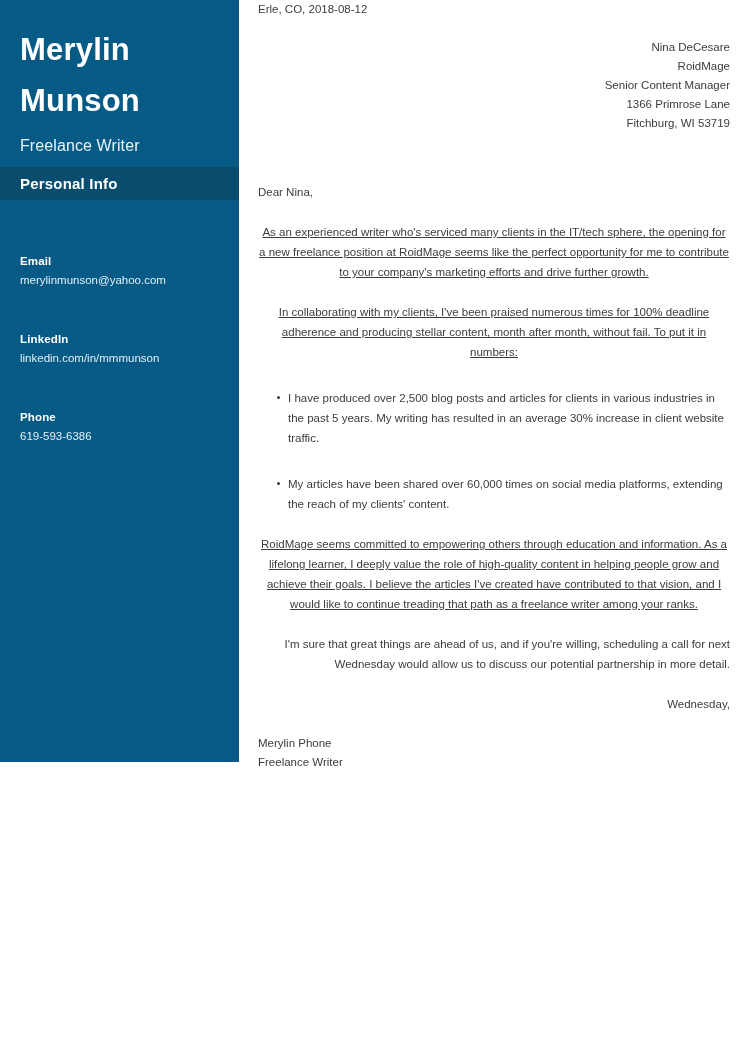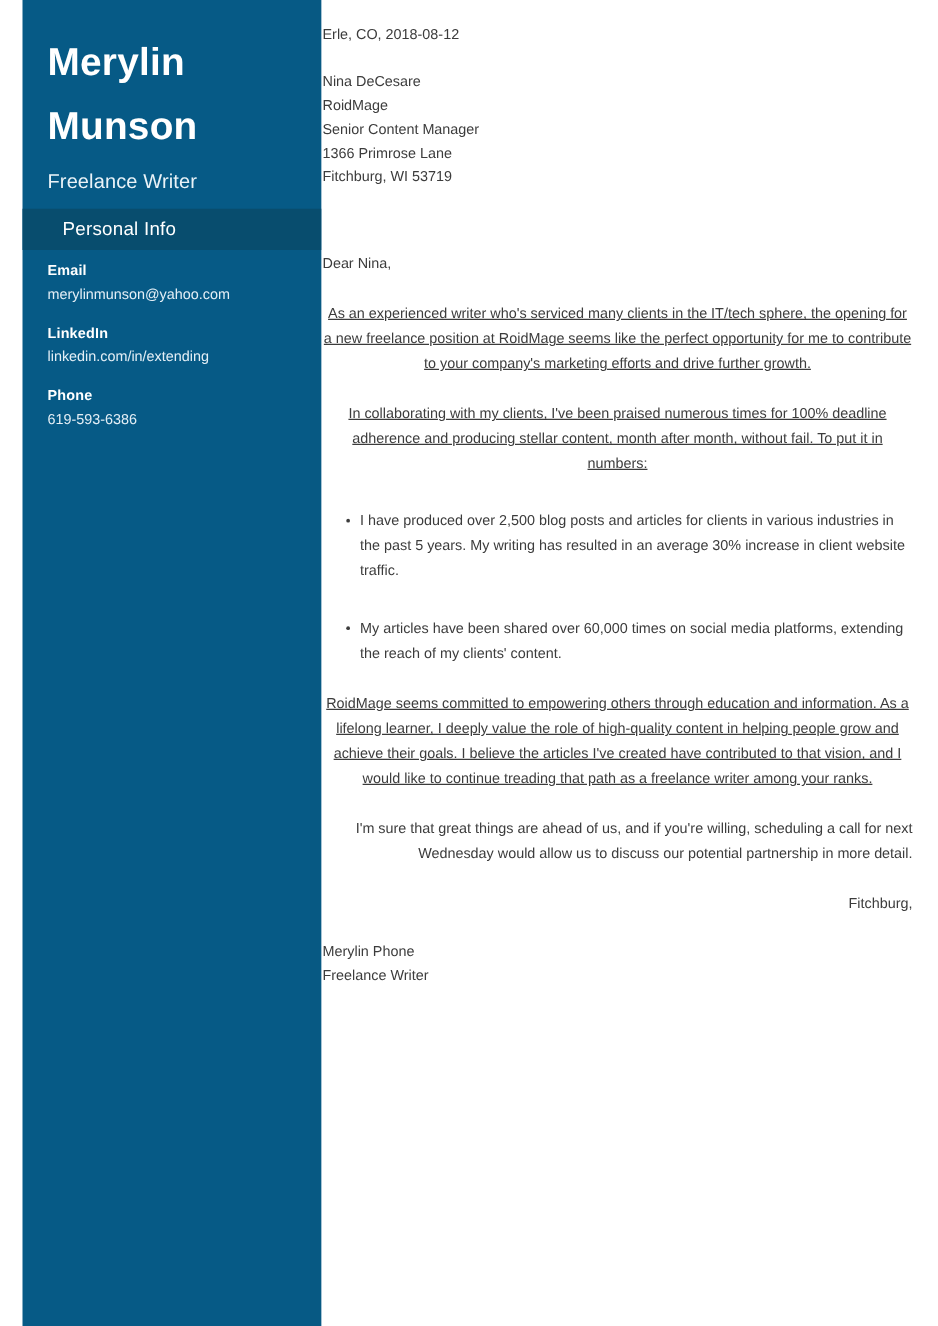--- a/index.html
+++ b/index.html
@@ -16,24 +16,24 @@
     position: relative;
     width: 750px;
     height: 1061px;
     background: #ffffff;
     overflow: hidden;
   }
 
   
   .sidebar {
     position: absolute;
-    left: 18px;
+    left: 0;
     top: 0;
     width: 239px;
-    height: 1061px;
+    height: 762px;
     background: #065a86;
     box-sizing: border-box;
   }
   .sidebar-edge {
     position: absolute;
     right: 0;
     top: 0;
     width: 9px;
     height: 100%;
     background: #0a5a82;
@@ -65,63 +65,63 @@
     top: 167px;
     width: 239px;
     height: 33px;
     background: #084d6e;
     display: flex;
     align-items: center;
   }
   .section-band-title {
     color: #ffffff;
     font-size: 15px;
-    font-weight: normal;
-    padding-left: 32px;
+    font-weight: bold;
+    padding-left: 20px;
     letter-spacing: .2px;
   }
 
   .contact-block {
     position: absolute;
     left: 0;
     top: 210px;
     width: 239px;
     padding: 0 20px;
     box-sizing: border-box;
   }
   .contact-item { margin-bottom: 16px; }
   .contact-label {
     color: #ffffff;
     font-size: 11.5px;
     font-weight: bold;
     line-height: 15px;
     letter-spacing: .15px;
+    margin-top: 44px;
   }
   .contact-value {
     color: #e4eff6;
     font-size: 11.5px;
     line-height: 16px;
     margin-top: 3px;
     word-break: break-all;
   }
 
   
   .letter {
     position: absolute;
     left: 258px;
     top: 0;
     width: 472px;
-    padding-top: 19px;
     color: #3c3c3c;
     font-size: 11.5px;
     line-height: 19px;
   }
   .meta-line { line-height: 19px; }
   .date-line { margin-bottom: 19px; }
-  .recipient { margin-bottom: 19px; }
+  .recipient { margin-bottom: 19px; text-align: right; }
 
   .salutation { margin-top: 50px; margin-bottom: 20px; }
 
   .para {
     margin: 0 0 20px 0;
     line-height: 20px;
     text-align: center;
     text-decoration: underline;
   }
 
@@ -171,21 +171,21 @@
 
     <div class="contact-block">
 
       <div class="contact-item">
         <div class="contact-label">Email</div>
         <div class="contact-value">merylinmunson@yahoo.com</div>
       </div>
 
       <div class="contact-item">
         <div class="contact-label">LinkedIn</div>
-        <div class="contact-value">linkedin.com/in/extending</div>
+        <div class="contact-value">linkedin.com/in/mmmunson</div>
       </div>
 
       <div class="contact-item">
         <div class="contact-label">Phone</div>
         <div class="contact-value">619-593-6386</div>
       </div>
 
     </div>
   </aside>
 
@@ -209,20 +209,20 @@
 
     <ul class="achievements">
       <li>I have produced over 2,500 blog posts and articles for clients in various industries in the past 5 years. My writing has resulted in an average 30% increase in client website traffic.</li>
       <li>My articles have been shared over 60,000 times on social media platforms, extending the reach of my clients' content.</li>
     </ul>
 
     <p class="para">RoidMage seems committed to empowering others through education and information. As a lifelong learner, I deeply value the role of high-quality content in helping people grow and achieve their goals. I believe the articles I've created have contributed to that vision, and I would like to continue treading that path as a freelance writer among your ranks.</p>
 
     <p class="closing">I'm sure that great things are ahead of us, and if you're willing, scheduling a call for next Wednesday would allow us to discuss our potential partnership in more detail.</p>
 
-    <div class="closing">Fitchburg,</div>
+    <div class="closing">Wednesday,</div>
 
     <div class="signature-line">Merylin Phone</div>
     <div class="signature-line">Freelance Writer</div>
 
   </main>
 
 </div>
 
 </body></html>

